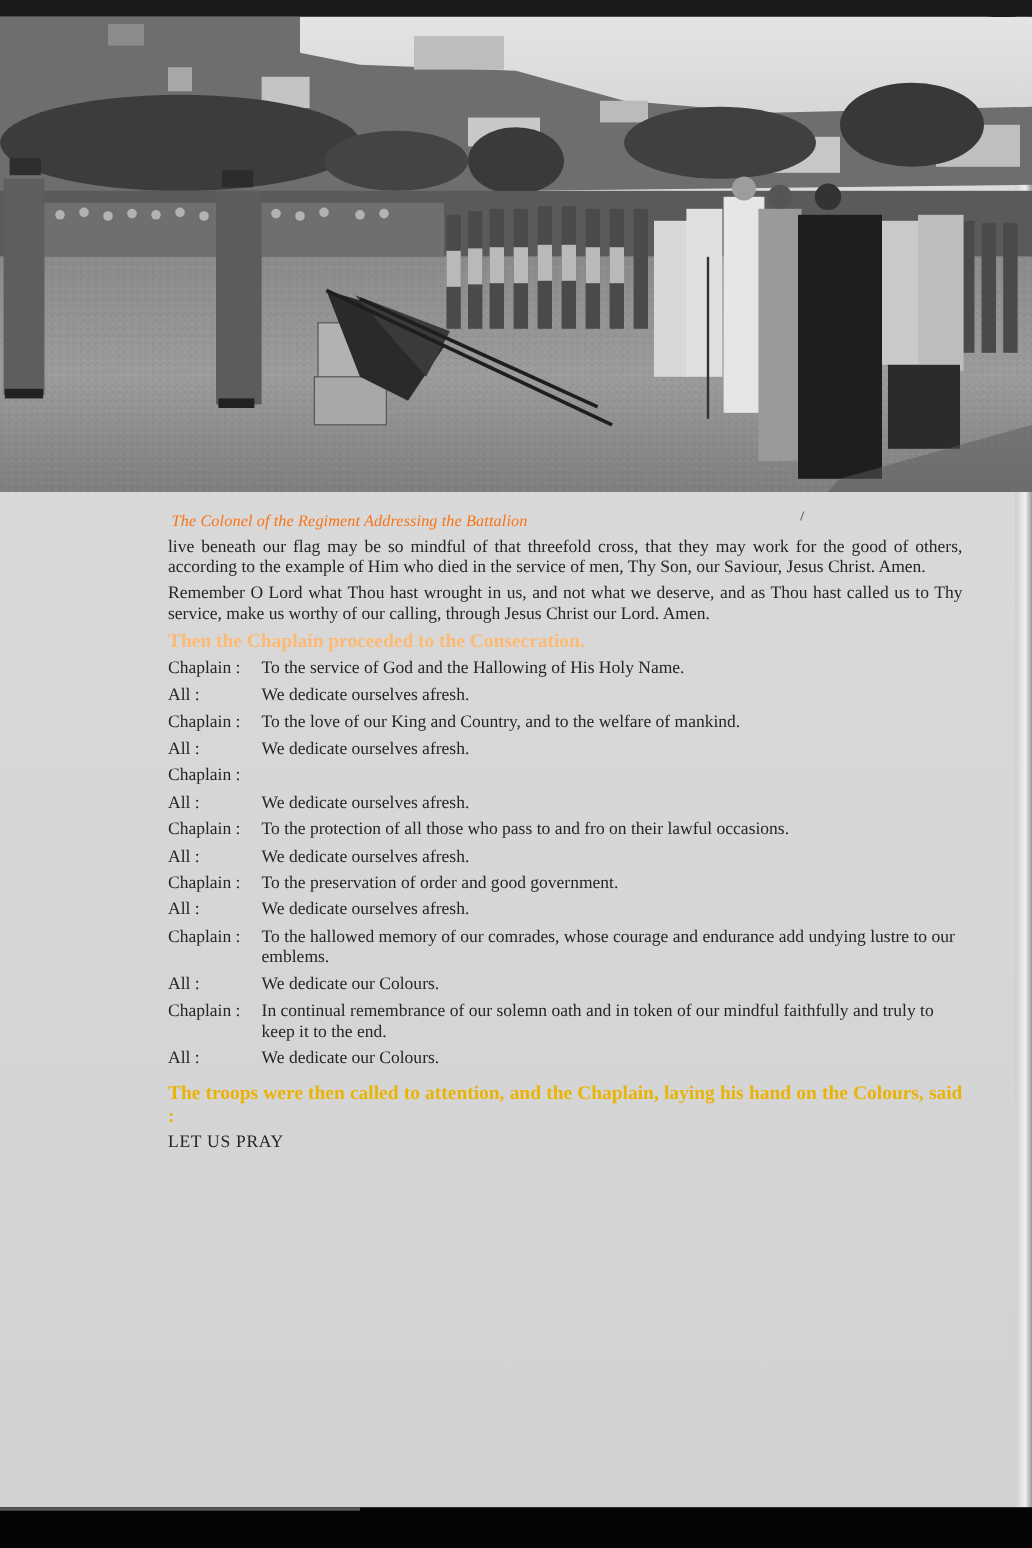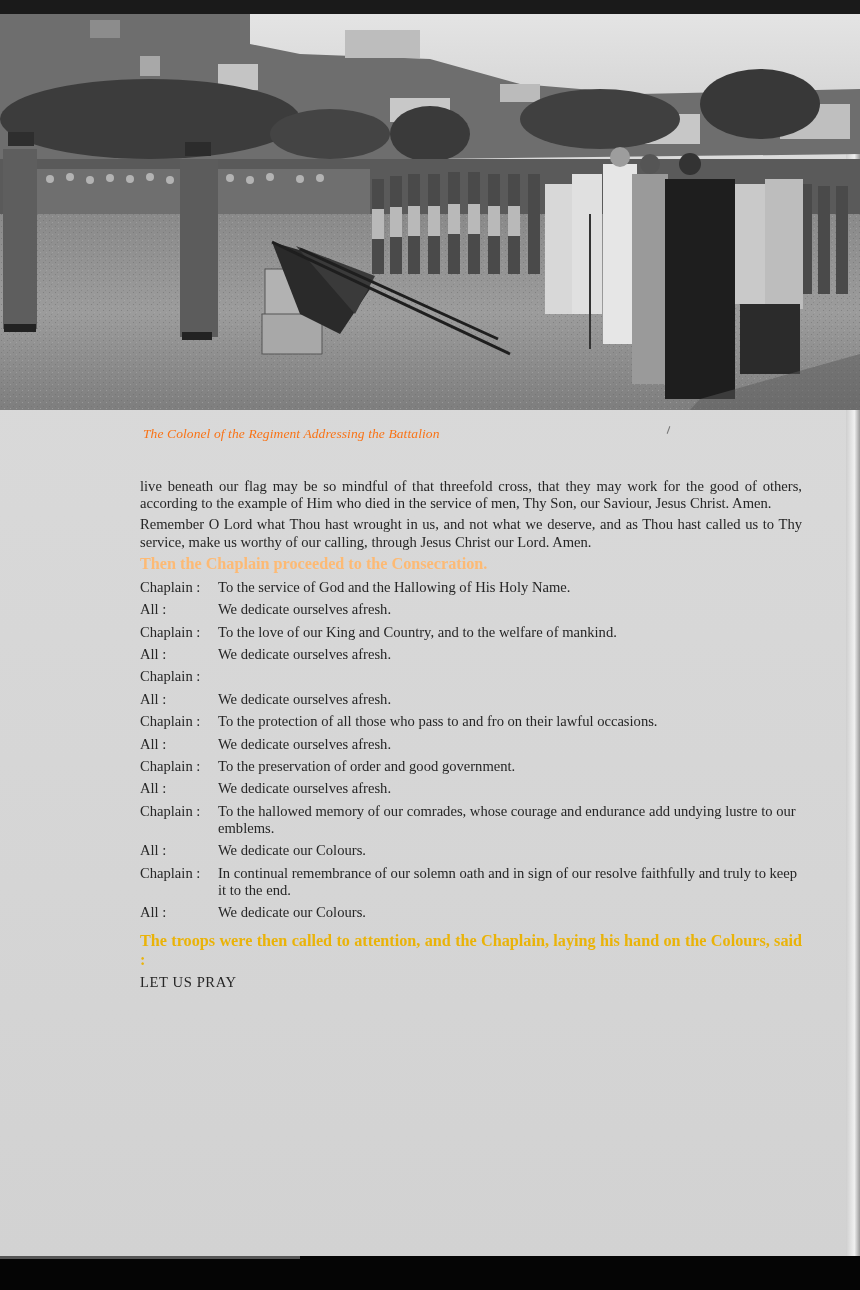--- a/index.html
+++ b/index.html
@@ -24,21 +24,21 @@
   }
   .photo {
     position: absolute; left: 0; top: 14px; width: 860px; height: 396px; overflow: hidden;
   }
   .photo svg { display: block; }
   .caption {
     position: absolute; left: 143px; top: 426px;
     font-style: italic; font-size: 13.5px; color: #f97316; letter-spacing: 0.1px;
   }
   .body-text {
-    position: absolute; left: 140px; top: 478px; width: 662px;
+    position: absolute; left: 140px; top: 448px; width: 662px;
     color: #262626; font-size: 14.6px; line-height: 17.2px;
   }
   .para { margin: 0 0 4px 0; text-align: justify; }
   .para.last-left { text-align-last: left; }
   .heading {
     font-weight: bold; font-size: 16.2px; color: #fdba74; margin: 4px 0 5px 0; line-height: 19px;
   }
   .resp-row { display: flex; margin-bottom: 5.2px; }
   .resp-speaker { width: 78px; flex: none; }
   .resp-text { flex: 1; }
@@ -234,21 +234,21 @@
     <div class="resp-row">
       <span class="resp-speaker">Chaplain :</span>
       <span class="resp-text">To the hallowed memory of our comrades, whose courage and endurance add undying lustre to our emblems.</span>
     </div>
     <div class="resp-row">
       <span class="resp-speaker">All :</span>
       <span class="resp-text">We dedicate our Colours.</span>
     </div>
     <div class="resp-row">
       <span class="resp-speaker">Chaplain :</span>
-      <span class="resp-text">In continual remembrance of our solemn oath and in sign of our resolve faithfully and truly to keep it to the end.</span>
+      <span class="resp-text">In continual remembrance of our solemn oath and in token of our mindful faithfully and truly to keep it to the end.</span>
     </div>
     <div class="resp-row">
       <span class="resp-speaker">All :</span>
       <span class="resp-text">We dedicate our Colours.</span>
     </div>
   </div>
 
   <div class="heading2">The troops were then called to attention, and the Chaplain, laying his hand on the Colours, said :</div>
   <div class="closing">LET US PRAY</div>
 </div>

